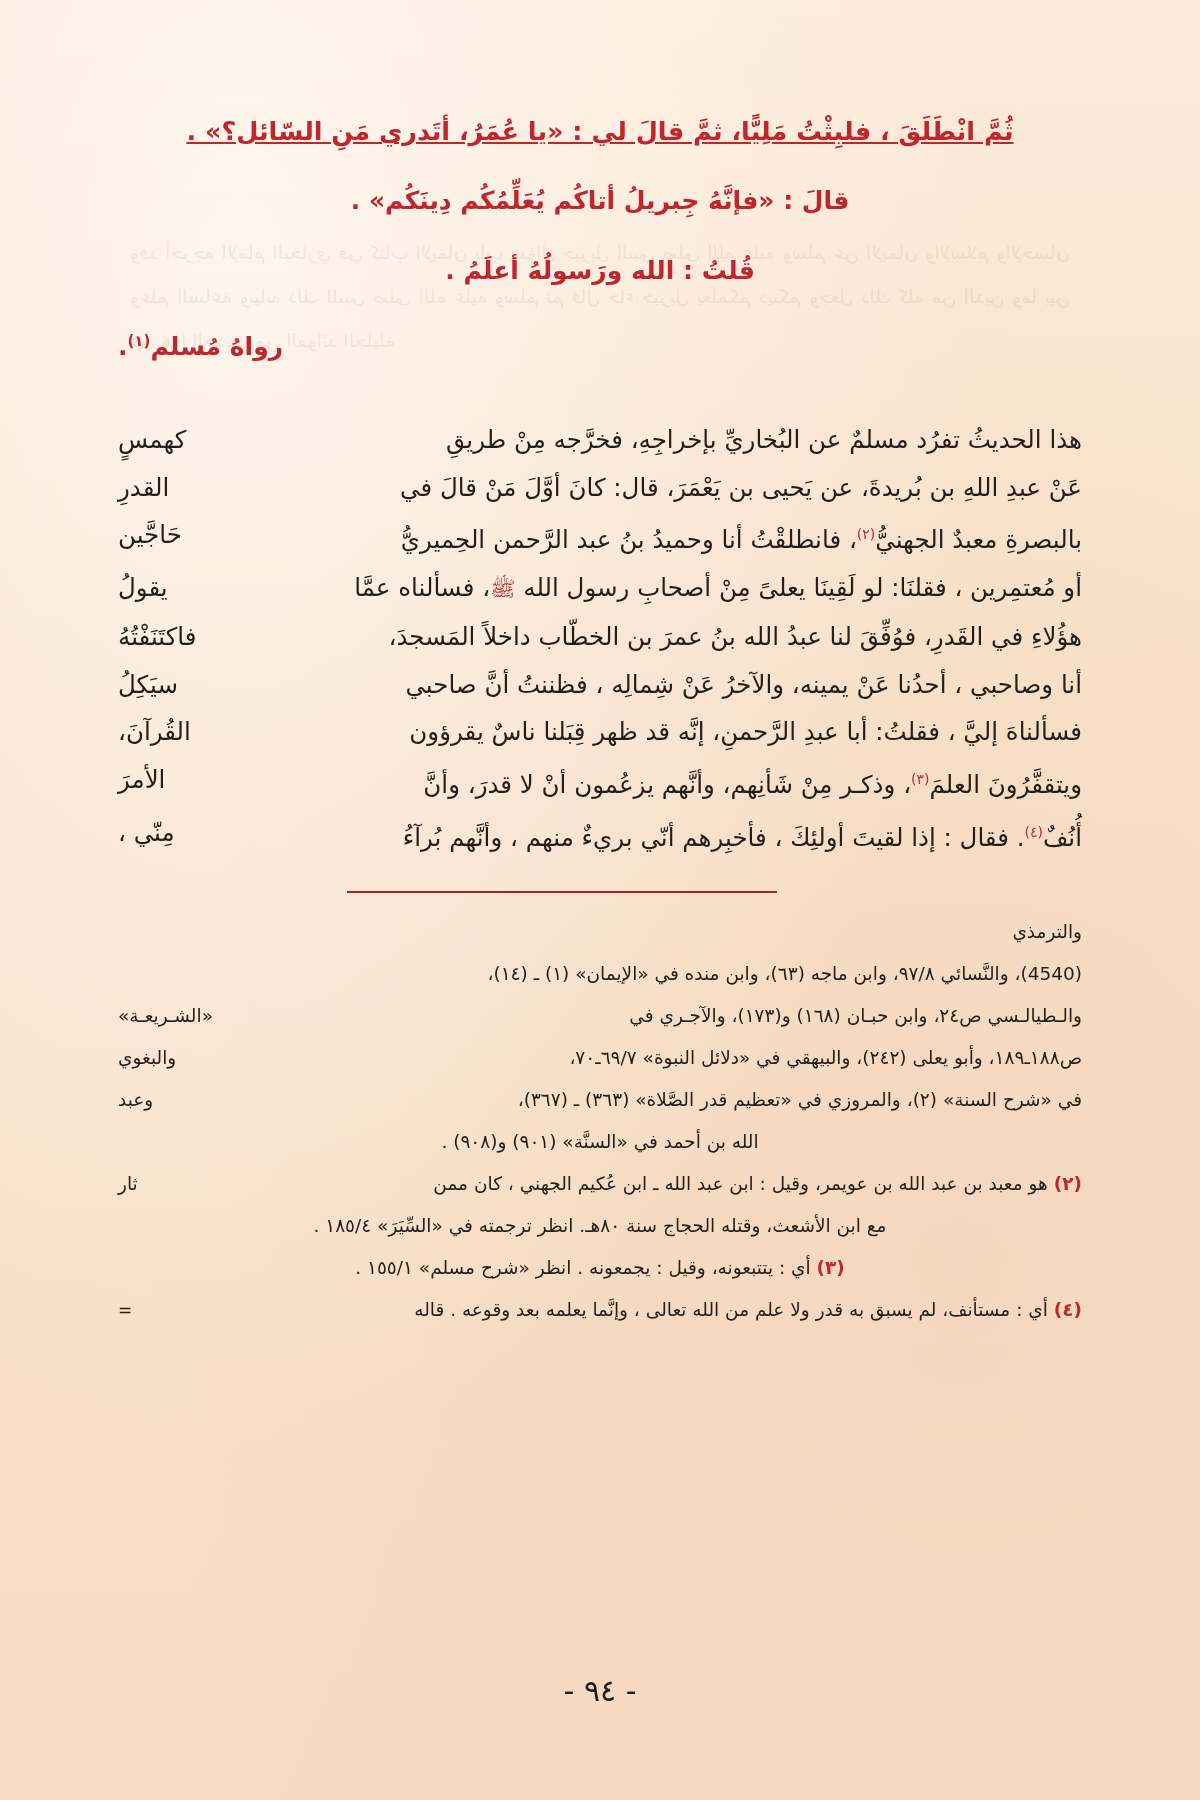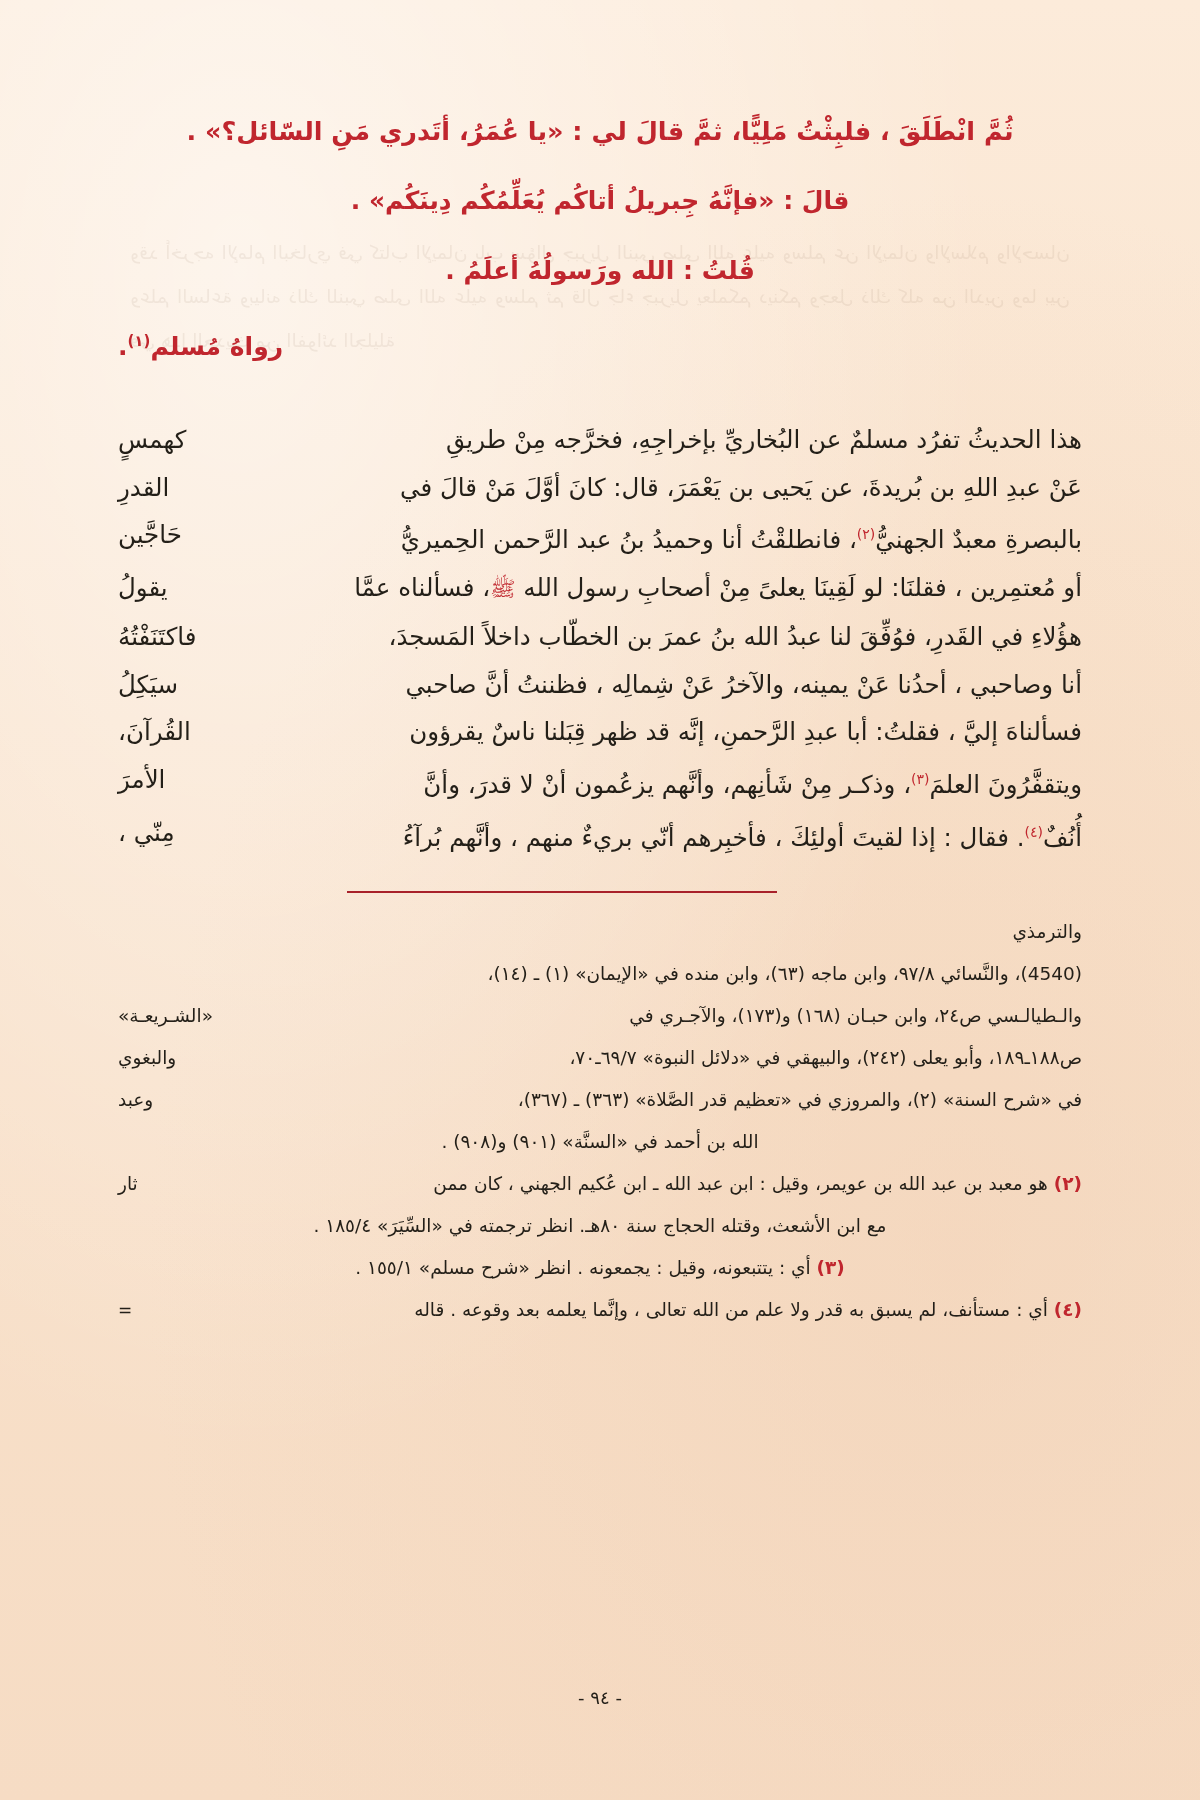--- a/index.html
+++ b/index.html
@@ -56,21 +56,21 @@
     color: #c0262e;
     font-family: "DejaVu Sans", "Liberation Sans", sans-serif;
     font-weight: bold;
     font-size: 25px;
     line-height: 70px;
     letter-spacing: 0px;
   }
   .hadith-line {
     white-space: nowrap;
   }
-  .hl-1 { text-align: center; font-size: 25.5px; }
+  .hl-1 { text-align: center; font-size: 25.5px; text-decoration: underline; }
   .hl-2 { text-align: center; padding-right: 0; }
   .hl-3 { text-align: center; }
   .hl-4 { text-align: left; }
 
   .fn-ref {
     font-size: 15px;
     vertical-align: super;
     font-weight: bold;
   }
   .fn-ref-blk {
@@ -141,21 +141,21 @@
   }
 
   
   .page-number {
     position: absolute;
     bottom: 92px;
     left: 0;
     right: 0;
     text-align: center;
     color: #231f18;
-    font-size: 18px;
+    font-size: 30px;
     letter-spacing: 1px;
   }
 </style>
 </head>
 <body>
 
 <div id="page">
 
   <div id="bleed-through">وقد أخرجه الإمام البخاري في كتاب الإيمان باب سؤال جبريل النبي صلى الله عليه وسلم عن الإيمان والإسلام والإحسان وعلم الساعة وبيانه ذلك للنبي صلى الله عليه وسلم ثم قال جاء جبريل يعلمكم دينكم وجعل ذلك كله من الدين وما بين في هذا الحديث من الفوائد الجليلة</div>
 

